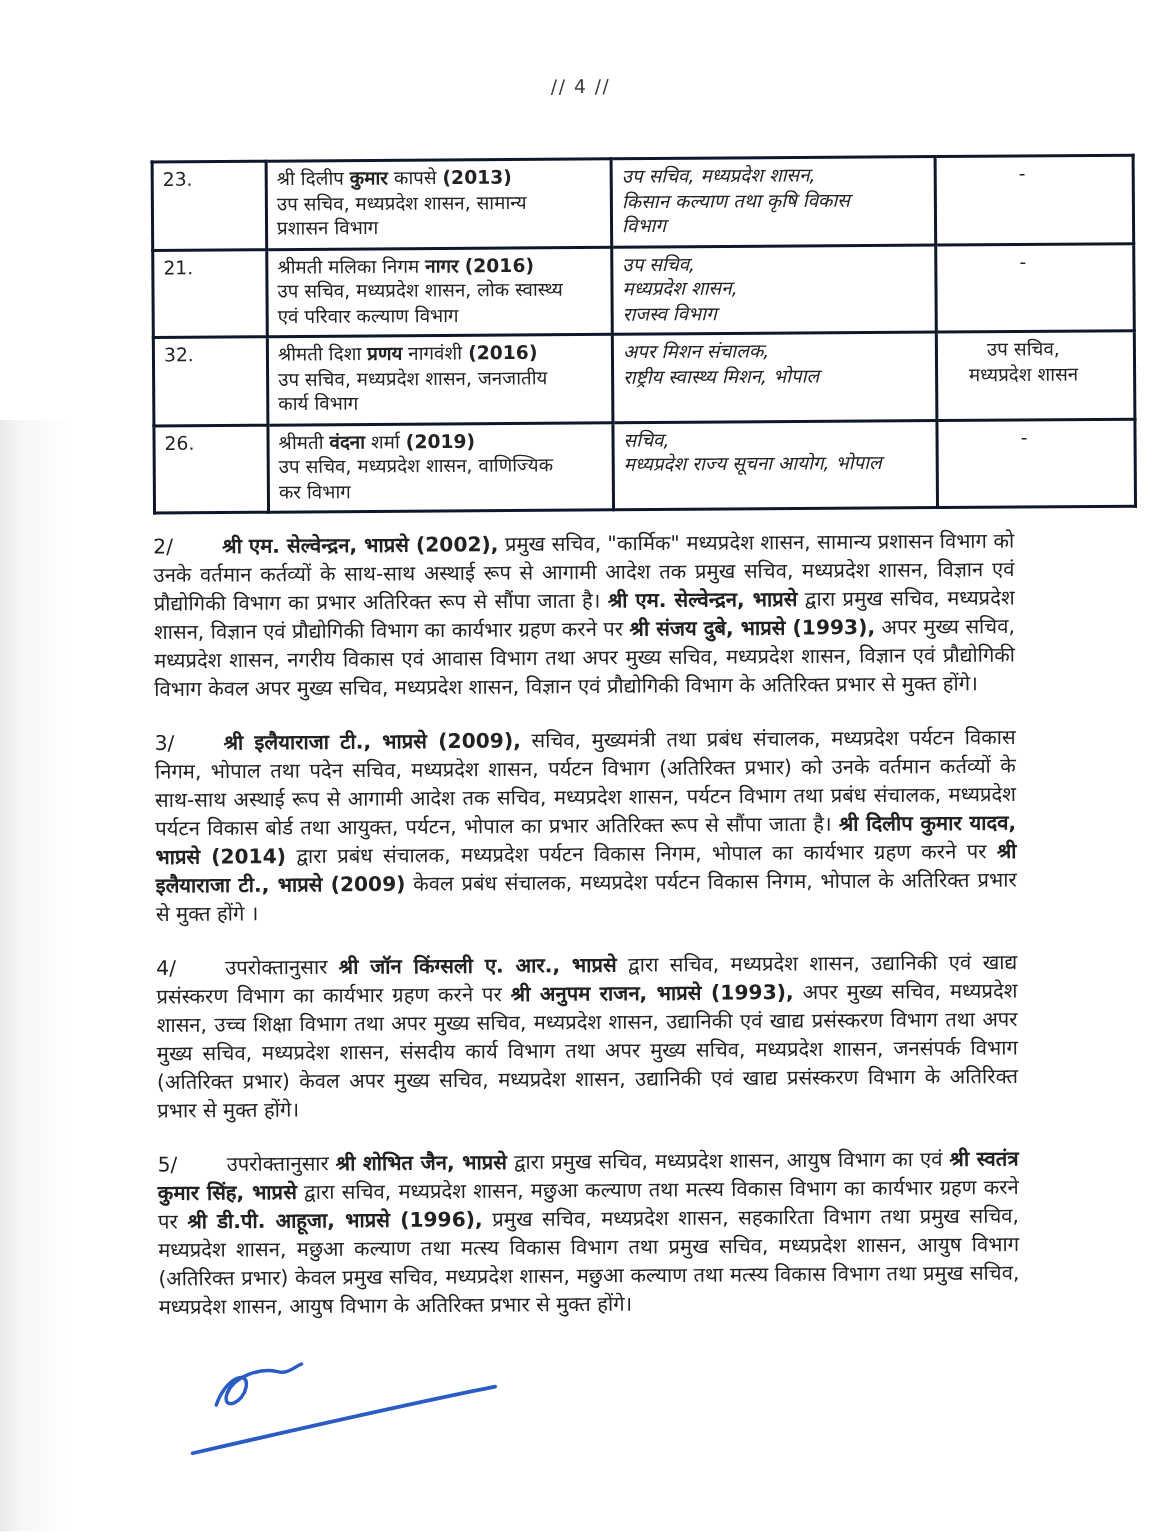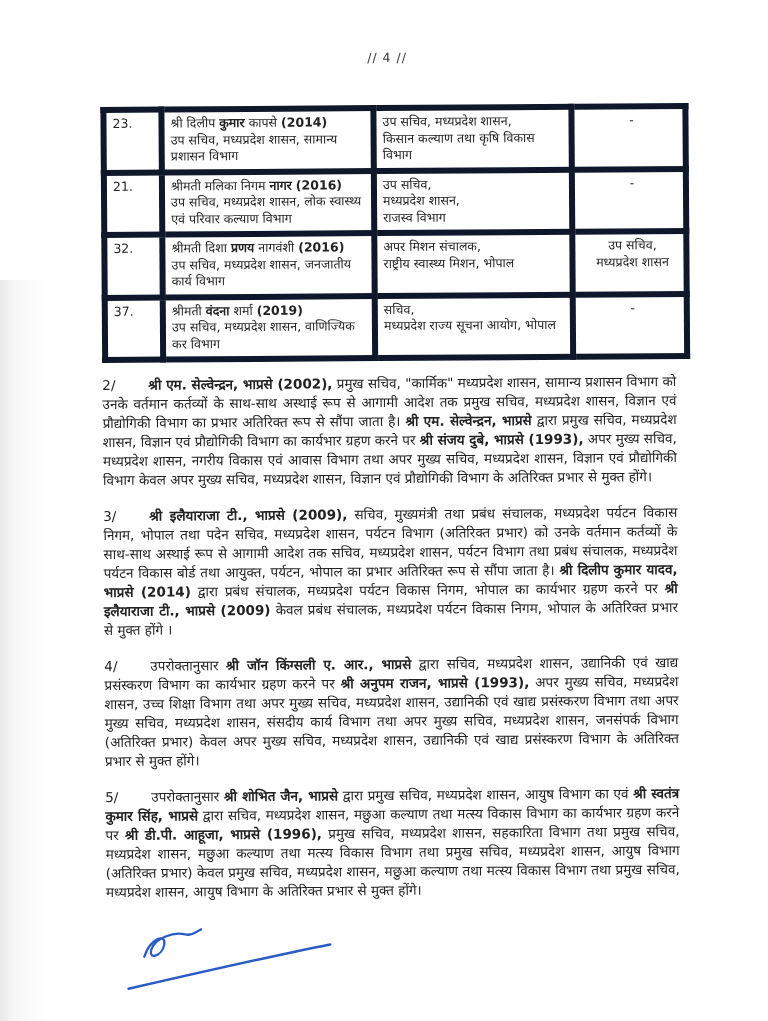--- a/index.html
+++ b/index.html
@@ -41,28 +41,28 @@
   }
   table.officer-table {
     border-collapse: collapse;
     width: 572px;
     table-layout: fixed;
     font-size: 12.5px;
     line-height: 1.32;
     color: #232325;
   }
   table.officer-table td {
-    border: 6px solid #0f172a;
+    border: 2px solid #0f172a;
     vertical-align: top;
-    padding: 3px 0 4px 6px;
+    padding: 3px 22px 4px 6px;
     margin-left: 16px;
   }
   td.col-sn   { width: 46px;  padding-left: 9px; }
   td.col-off  { width: 200px; }
-  td.col-post { width: 186px; }
+  td.col-post { width: 186px; font-style: italic; }
   td.col-rem  { width: 102px; text-align: center; }
   .officer-name { font-size: 12.5px; }
   .officer-name .b, .runs .b { font-weight: 700; }
   .officer-desc { font-size: 12.5px; }
   .paras {
     margin-top: 13px;
     font-size: 13.5px;
     line-height: 19px;
     text-align: justify;
     color: #222224;
@@ -90,21 +90,21 @@
 
 <div class="content">
 
   <div class="page-number">// 4 //</div>
 
   <table class="officer-table">
     <tbody>
       <tr>
         <td class="col-sn">23.</td>
         <td class="col-off">
-          <div class="officer-name runs"><span>श्री दिलीप </span><span class="b">कुमार</span><span> कापसे </span><span class="b">(2014)</span></div>
+          <div class="officer-name runs"><span>श्री दिलीप </span><span class="b">कुमार</span><span> कापसे </span><span class="b">(2013)</span></div>
           <div class="officer-desc">उप सचिव, मध्यप्रदेश शासन, सामान्य प्रशासन विभाग</div>
         </td>
         <td class="col-post">उप सचिव, मध्यप्रदेश शासन,<br>किसान कल्याण तथा कृषि विकास<br>विभाग</td>
         <td class="col-rem">-</td>
       </tr>
       <tr>
         <td class="col-sn">21.</td>
         <td class="col-off">
           <div class="officer-name runs"><span>श्रीमती मलिका निगम </span><span class="b">नागर</span><span> </span><span class="b">(2016)</span></div>
           <div class="officer-desc">उप सचिव, मध्यप्रदेश शासन, लोक स्वास्थ्य एवं परिवार कल्याण विभाग</div>
@@ -115,21 +115,21 @@
       <tr>
         <td class="col-sn">32.</td>
         <td class="col-off">
           <div class="officer-name runs"><span>श्रीमती दिशा </span><span class="b">प्रणय</span><span> नागवंशी </span><span class="b">(2016)</span></div>
           <div class="officer-desc">उप सचिव, मध्यप्रदेश शासन, जनजातीय कार्य विभाग</div>
         </td>
         <td class="col-post">अपर मिशन संचालक,<br>राष्ट्रीय स्वास्थ्य मिशन, भोपाल</td>
         <td class="col-rem">उप सचिव,<br>मध्यप्रदेश शासन</td>
       </tr>
       <tr>
-        <td class="col-sn">37.</td>
+        <td class="col-sn">26.</td>
         <td class="col-off">
           <div class="officer-name runs"><span>श्रीमती </span><span class="b">वंदना</span><span> शर्मा </span><span class="b">(2019)</span></div>
           <div class="officer-desc">उप सचिव, मध्यप्रदेश शासन, वाणिज्यिक कर विभाग</div>
         </td>
         <td class="col-post">सचिव,<br>मध्यप्रदेश राज्य सूचना आयोग, भोपाल</td>
         <td class="col-rem">-</td>
       </tr>
     </tbody>
   </table>
 

